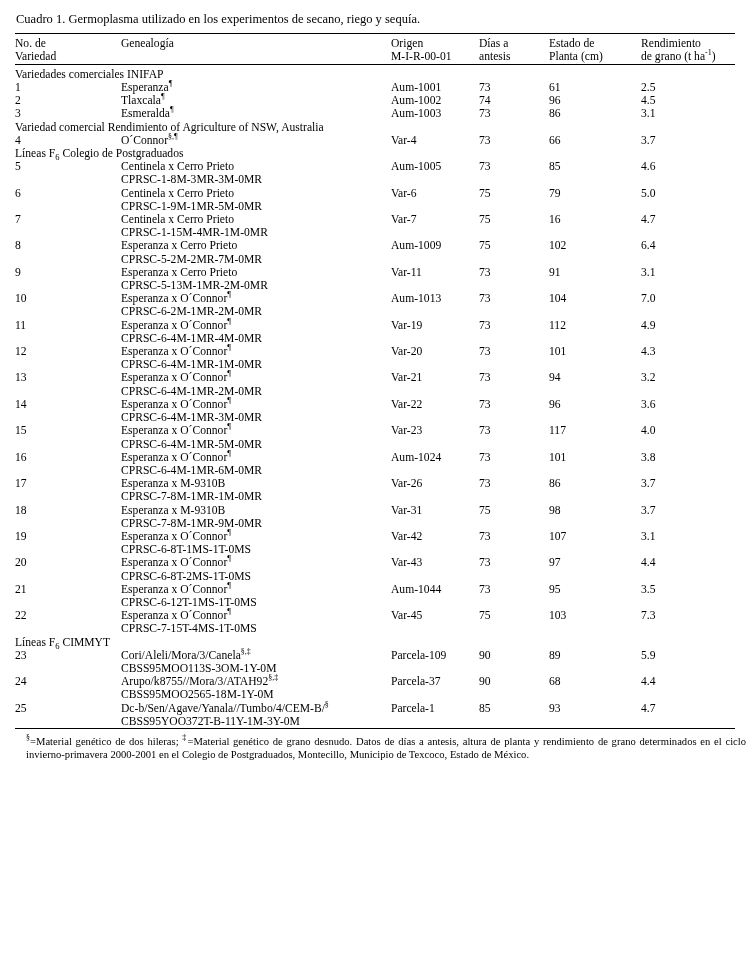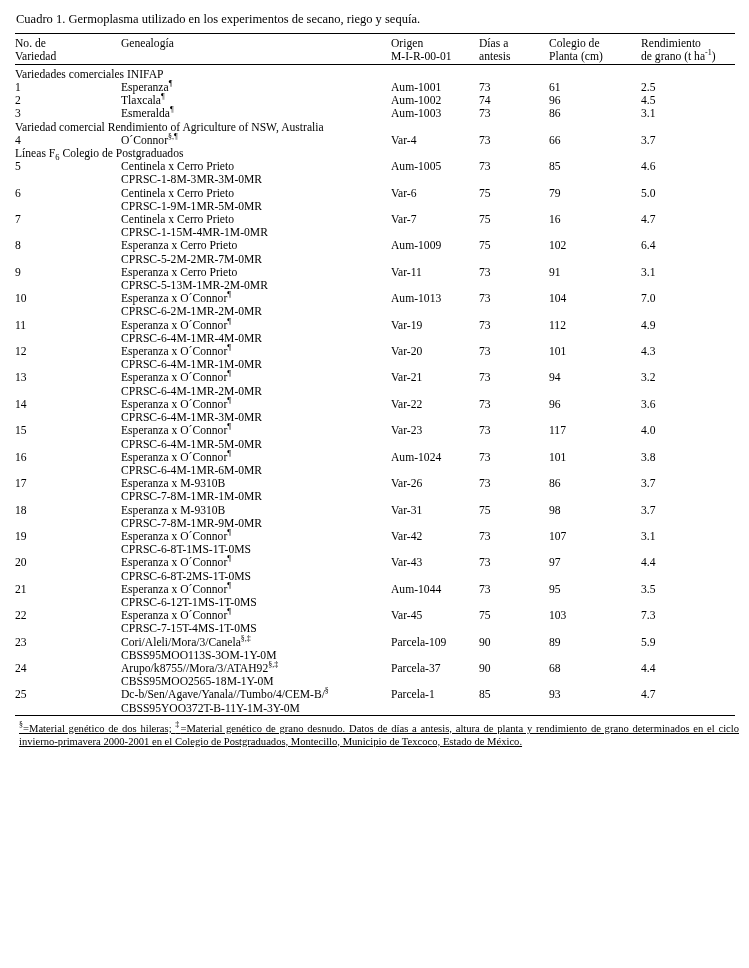--- a/index.html
+++ b/index.html
@@ -94,22 +94,21 @@
     font-size: 8.5px;
     vertical-align: sub;
     line-height: 0;
   }
   .footnote {
     font-size: 10.6px;
     line-height: 13px;
     text-align: justify;
     margin-top: 3px;
     width: 720px;
-    margin-left: 5px;
-    text-decoration: underline;
+    margin-left: 12px;
   }
 </style>
 </head>
 <body>
 
 <div class="page">
 
   <div class="caption">Cuadro 1. Germoplasma utilizado en los experimentos de secano, riego y sequía.</div>
 
   <table class="tbl">
@@ -135,21 +134,21 @@
         </td>
         <td>
           <span>Origen</span><br>
           <span>M-I-R-00-01</span>
         </td>
         <td>
           <span>Días a</span><br>
           <span>antesis</span>
         </td>
         <td>
-          <span>Colegio de</span><br>
+          <span>Estado de</span><br>
           <span>Planta (cm)</span>
         </td>
         <td>
           <span>Rendimiento</span><br>
           <span>de grano (t ha</span><sup>-1</sup><span>)</span>
         </td>
       </tr>
       <tr class="rule-mid">
           <td colspan="6"></td>
         </tr>
@@ -333,20 +332,23 @@
           <td class="ctr-rend">3.5</td>
         </tr>
         <tr class="datarow">
           <td class="num-col">22</td>
           <td class="gen-ind"><span>Esperanza x O´Connor</span><sup>¶</sup><span class="pedigree">CPRSC-7-15T-4MS-1T-0MS</span></td>
           <td>Var-45</td>
           <td class="ctr-dias">75</td>
           <td class="ctr-alt">103</td>
           <td class="ctr-rend">7.3</td>
         </tr>
+        <tr class="section">
+          <td colspan="6"><span>Líneas F</span><sub>6</sub><span> CIMMYT</span></td>
+        </tr>
         <tr class="datarow">
           <td class="num-col">23</td>
           <td class="gen-ind"><span>Cori/Aleli/Mora/3/Canela</span><sup>§,‡</sup><span class="pedigree">CBSS95MOO113S-3OM-1Y-0M</span></td>
           <td>Parcela-109</td>
           <td class="ctr-dias">90</td>
           <td class="ctr-alt">89</td>
           <td class="ctr-rend">5.9</td>
         </tr>
         <tr class="datarow">
           <td class="num-col">24</td>

